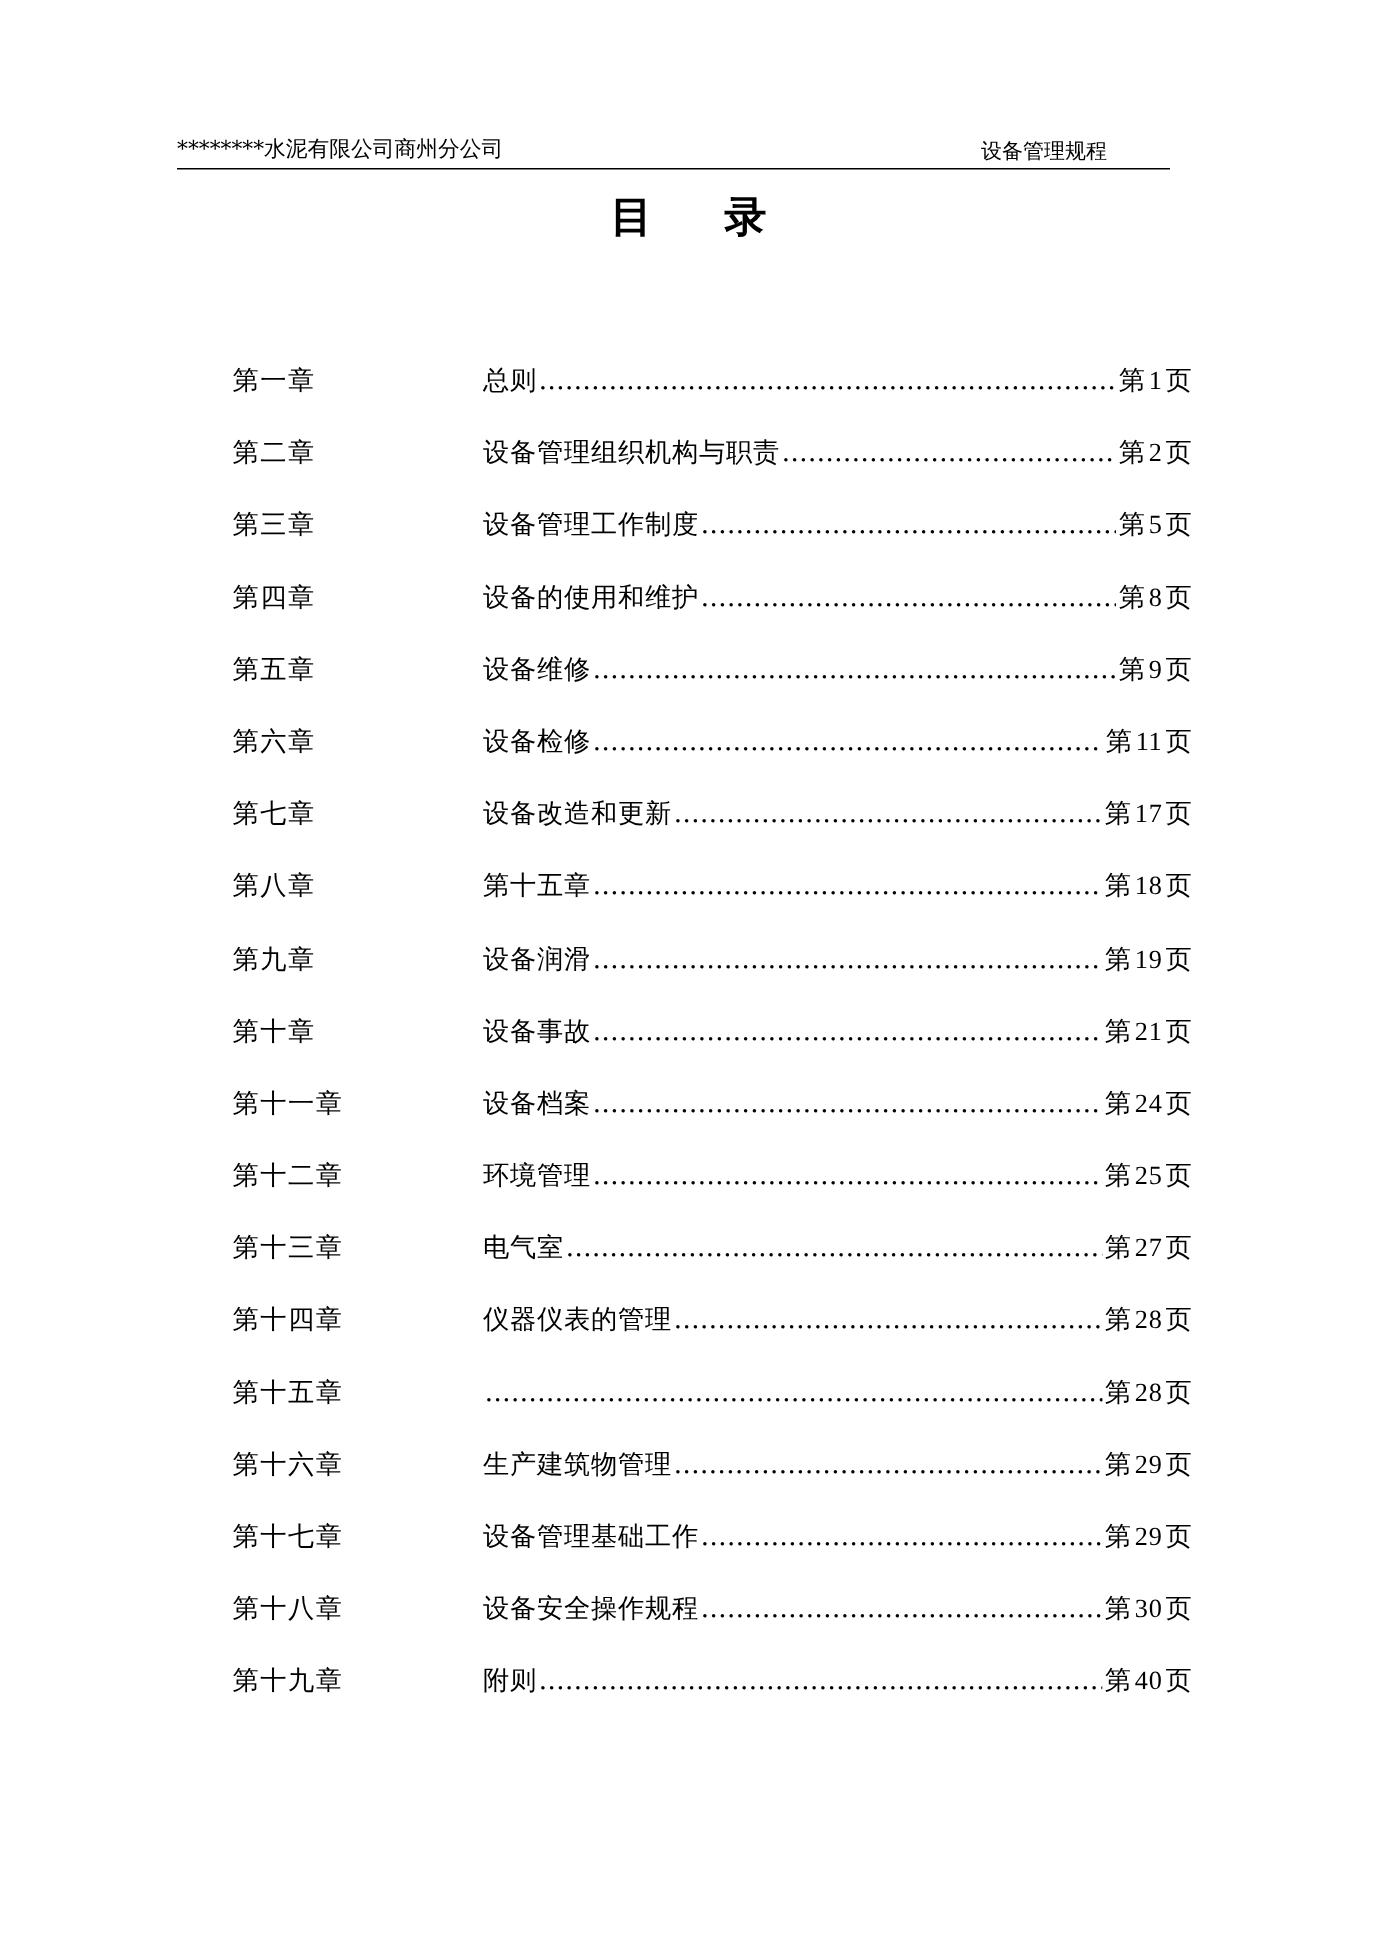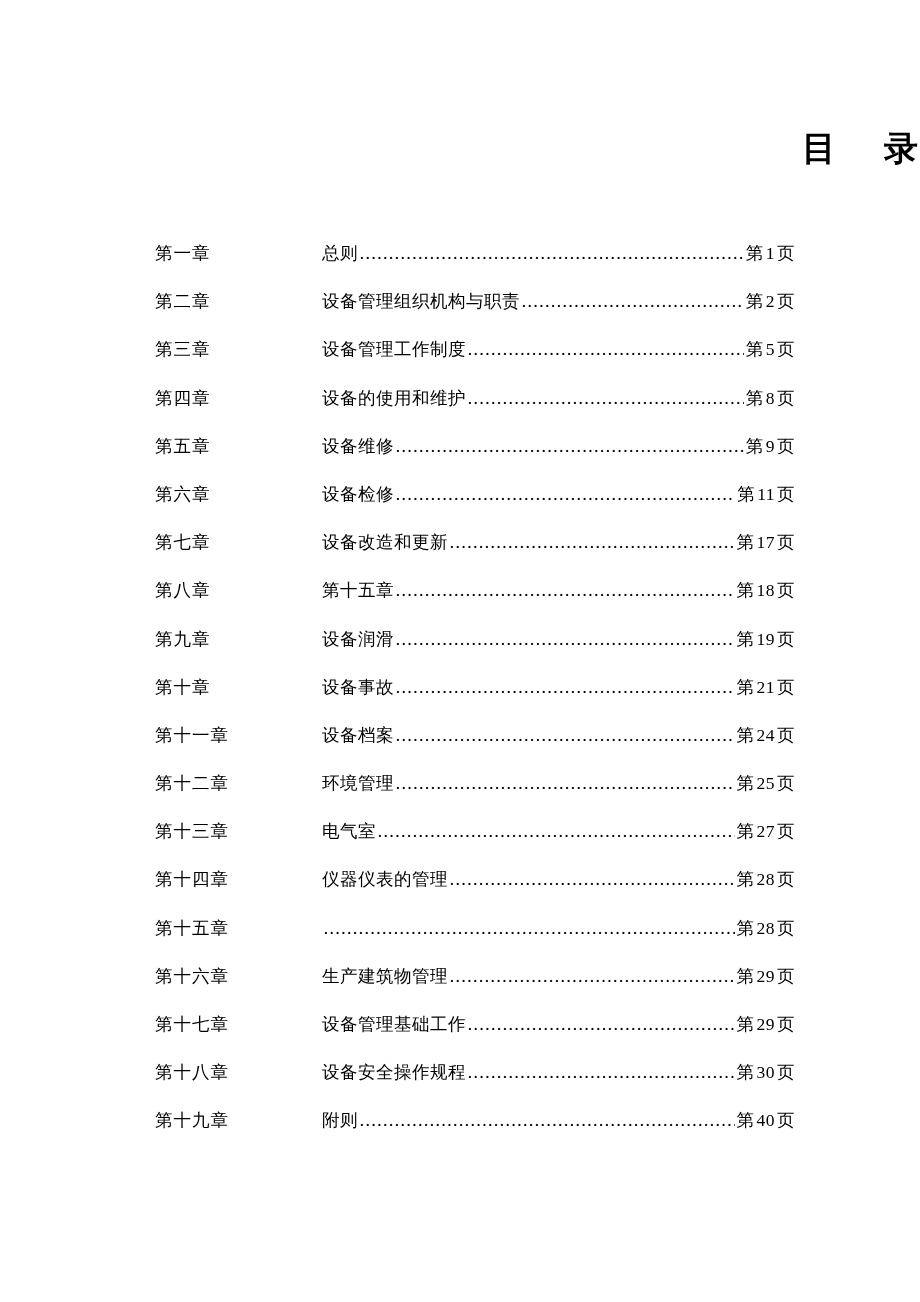--- a/index.html
+++ b/index.html
@@ -43,22 +43,22 @@
     white-space: nowrap;
     font-size: 14px;
     padding-right: 42px;
   }
   
   .doc-title {
     position: absolute;
     top: 126px;
     left: 0;
     width: 920px;
-    text-align: right;
-    font-size: 34px;
+    text-align: center;
+    font-size: 28px;
     font-weight: bold;
     letter-spacing: 2px;
     font-family: "DejaVu Serif", "Liberation Serif", serif;
   }
   .doc-title .gap {
     display: inline-block;
     width: 46px;
   }
   
   .toc {
@@ -110,20 +110,24 @@
   .toc-page .num {
     font-family: "Liberation Serif", "DejaVu Serif", serif;
     padding: 0 2px;
   }
 </style>
 </head>
 <body>
 
 <div class="page">
 
+  <div class="header">
+    <div class="header-left">********水泥有限公司商州分公司</div>
+    <div class="header-right">设备管理规程</div>
+  </div>
 
   <div class="doc-title">
     <span>目</span><span class="gap"></span><span>录</span>
   </div>
 
   <div class="toc" id="toc-list">
       <div class="toc-row">
         <div class="toc-chapter">第一章</div>
         <div class="toc-middle">
           <span class="toc-title">总则</span>

